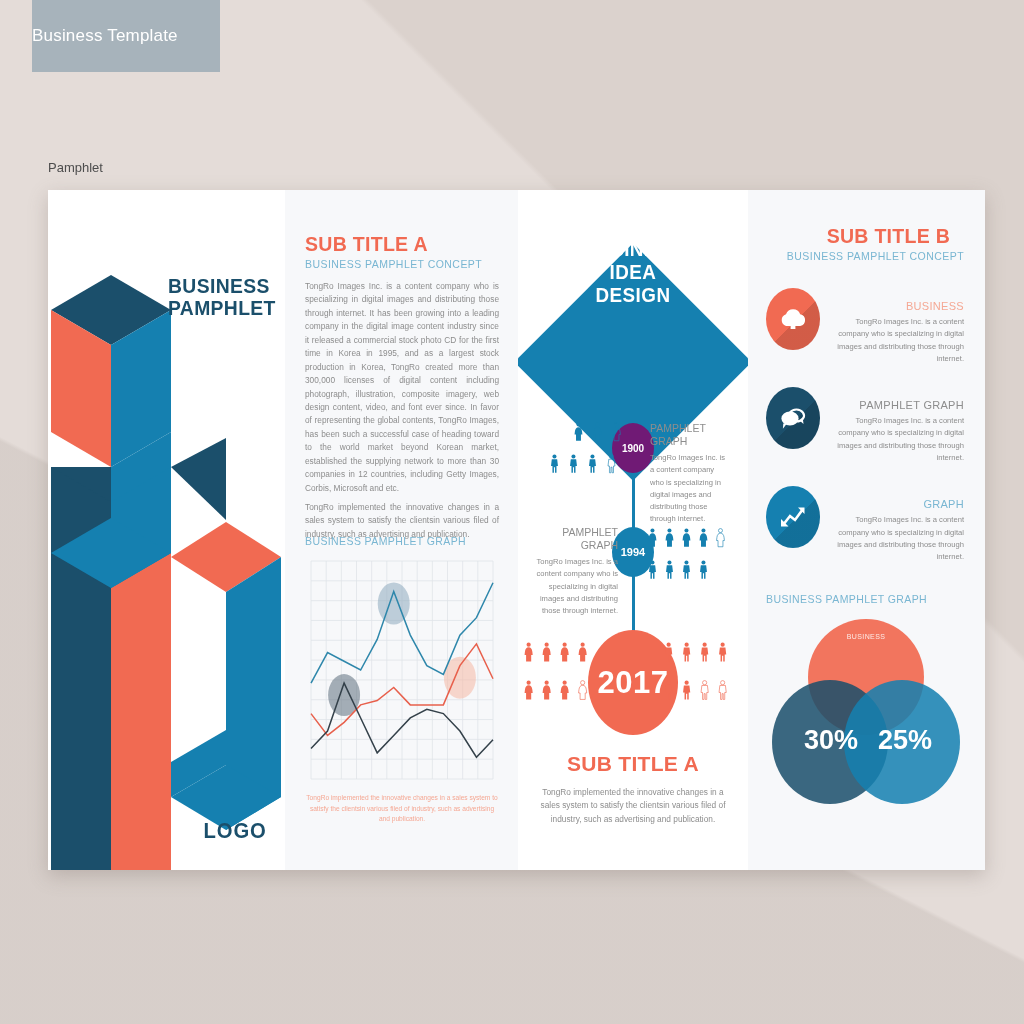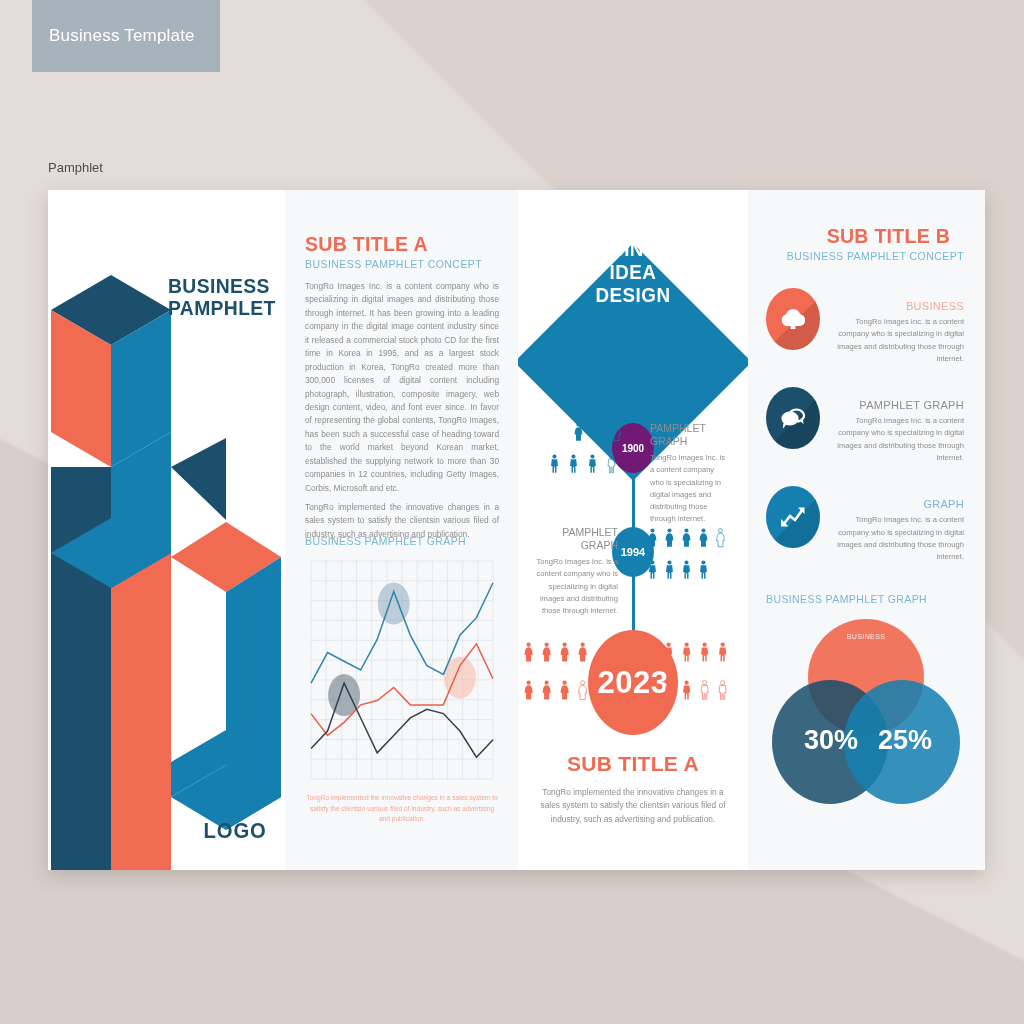--- a/index.html
+++ b/index.html
@@ -18,21 +18,21 @@
     position:absolute;left:0;top:0;width:1024px;height:1024px;
     background:linear-gradient(207deg, rgba(255,255,255,0) 62%, rgba(205,196,191,.55) 62.3%);
     pointer-events:none;
   }
 
   
   .tag{
     position:absolute;left:32px;top:0;width:188px;height:72px;
     background:#a7b3bb;display:flex;align-items:center;
   }
-  .tag span{color:#ffffff;font-size:17px;padding-left:17px;letter-spacing:.2px;}
+  .tag span{color:#ffffff;font-size:17px;letter-spacing:.2px;}
 
   .pamphlet-label{
     position:absolute;left:48px;top:160px;font-size:13px;color:#4d4d4d;
   }
 
   
   .sheet{
     position:absolute;left:48px;top:190px;width:937px;height:680px;
     display:flex;box-shadow:0 6px 18px rgba(120,105,98,.30);
   }
@@ -346,21 +346,21 @@
             <path d="M3.2 9.4 L12.8 9.4 L14.2 21.5 L11.6 21.5 L11.6 33.5 L9 33.5 L9 23.5 L7 23.5 L7 33.5 L4.4 33.5 L4.4 21.5 L1.8 21.5 Z" fill="#1580b0"></path>
           </g>
           <g transform="translate(53,32) scale(0.56)">
             <circle cx="8" cy="4.6" r="3.6" fill="#1580b0"></circle>
             <path d="M3.2 9.4 L12.8 9.4 L14.2 21.5 L11.6 21.5 L11.6 33.5 L9 33.5 L9 23.5 L7 23.5 L7 33.5 L4.4 33.5 L4.4 21.5 L1.8 21.5 Z" fill="#1580b0"></path>
           </g>
         </svg>
     </div>
 
     <div class="node node-2026">
-      <span>2023</span>
+      <span>2017</span>
     </div>
     <div class="ppl-2026L">
       <svg id="ppl2026L" width="80" height="78" viewBox="0 0 80 78">
           <g transform="translate(2,0) scale(0.58)">
             <circle cx="8" cy="4.6" r="3.6" fill="#f16a52"></circle>
             <path d="M8 9.2 C4.2 9.2 2.2 12 1.6 17 L1 22.4 L3.6 22.4 L3.6 33.5 L12.4 33.5 L12.4 22.4 L15 22.4 L14.4 17 C13.8 12 11.8 9.2 8 9.2 Z" fill="#f16a52"></path>
           </g>
           <g transform="translate(20,0) scale(0.58)">
             <circle cx="8" cy="4.6" r="3.6" fill="#f16a52"></circle>
             <path d="M8 9.2 C4.2 9.2 2.2 12 1.6 17 L1 22.4 L3.6 22.4 L3.6 33.5 L12.4 33.5 L12.4 22.4 L15 22.4 L14.4 17 C13.8 12 11.8 9.2 8 9.2 Z" fill="#f16a52"></path>

